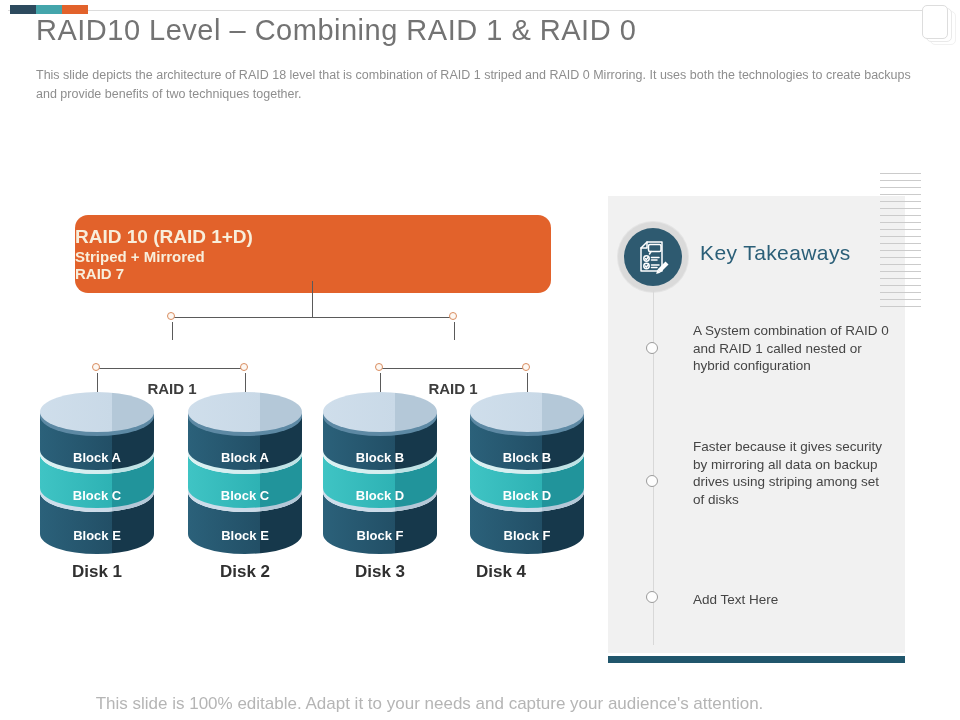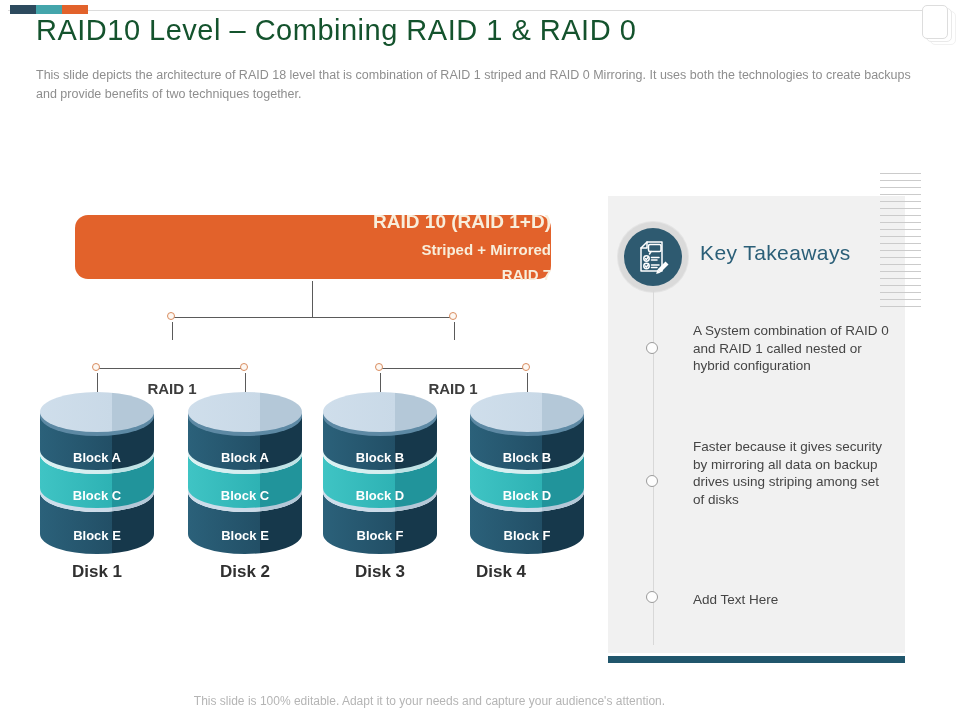--- a/index.html
+++ b/index.html
@@ -11,29 +11,29 @@
   
   .head-rule { position:absolute; left:8px; top:10px; width:917px; height:1px; background:#dcdcdc; }
   .sq { position:absolute; top:5px; height:9px; width:26px; }
   .sq.s1 { left:10px; }  .sq.s2 { left:36px; } .sq.s3 { left:62px; }
   .pages-icon { position:absolute; }
   .pages-icon .pg { position:absolute; border-radius:5px; background:#fff; }
   .pg.p3 { left:930px; top:11px; width:26px; height:34px; border:1px solid #f1f1f1; }
   .pg.p2 { left:926px; top:8px;  width:26px; height:34px; border:1px solid #e9e9e9; }
   .pg.p1 { left:922px; top:5px;  width:26px; height:34px; border:1px solid #ddd; }
   .title { position:absolute; left:36px; top:14px; font-size:29px; letter-spacing:.5px;
-           color:#14532d; font-weight:400; }
+           color:#737373; font-weight:400; }
   .subtitle { position:absolute; left:36px; top:66px; width:880px; font-size:12.5px;
               line-height:1.55; color:#8e8e8e; }
   
-  .root-box { position:absolute; left:75px; top:215px; width:476px; height:64px;
-              background:#e2622b; border-radius:13px; color:#f8eedb; text-align:right;
-              display:flex; flex-direction:column; justify-content:center; line-height:1.15;gap:8px; }
+  .root-box { position:absolute; left:75px; top:215px; width:476px; height:78px;
+              background:#e2622b; border-radius:13px; color:#f8eedb; text-align:left;
+              display:flex; flex-direction:column; justify-content:center; line-height:1.15; }
   .root-box .l1 { font-size:19px; font-weight:bold; }
-  .root-box .l2 { font-size:15px; font-weight:bold;padding-left:18px; }
+  .root-box .l2 { font-size:15px; font-weight:bold; }
   .root-box .l3 { font-size:15px; font-weight:bold; }
   .ln { position:absolute; background:#5a5a5a; }
   .ln.v { width:1px; } .ln.h { height:1px; }
   .node { position:absolute; width:8px; height:8px; border:1.5px solid #d98d60;
           border-radius:50%; background:#fdf8f3; }
   .raid1 { position:absolute; width:90px; text-align:center; top:342px;
            font-size:15px; font-weight:bold; color:#3d3d3d;margin-top:38px; }
   .disk { position:absolute; top:392px; width:116px; height:166px; }
   .disk-name { position:absolute; top:562px; width:116px; text-align:center;
                font-size:17px; font-weight:bold; color:#303030; }
@@ -52,21 +52,21 @@
   .kt-title { position:absolute; left:700px; top:241px; font-size:21px; font-weight:normal;
               color:#2b5f78; letter-spacing:.4px; }
   .timeline { position:absolute; left:653px; top:290px; width:1px; height:355px; background:#d8d8d8; }
   .bullet { position:absolute; left:646px; width:12px; height:12px; border:1.5px solid #9b9b9b;
             border-radius:50%; background:#fdfdfd; }
   .b1 { top:342px; } .b2 { top:475px; } .b3 { top:591px; }
   .bullet-text { position:absolute; left:673px; width:200px; font-size:13.5px;
                  line-height:1.3; color:#454545;margin-left:20px; }
   .t1 { top:322px; } .t2 { top:438px; } .t3 { top:591px; }
   .footer { position:absolute; left:0; top:694px; width:859px; text-align:center;
-            font-size:12px; color:#b5b5b5; }
+            font-size:17px; color:#b5b5b5; }
 </style>
 </head>
 <body>
 
 <div class="slide">
 
   <svg width="0" height="0" style="position:absolute" aria-hidden="true">
     <defs>
       <linearGradient id="gDark" x1="0" y1="0" x2="1" y2="0">
         <stop offset="0" stop-color="#2b617a"></stop>

